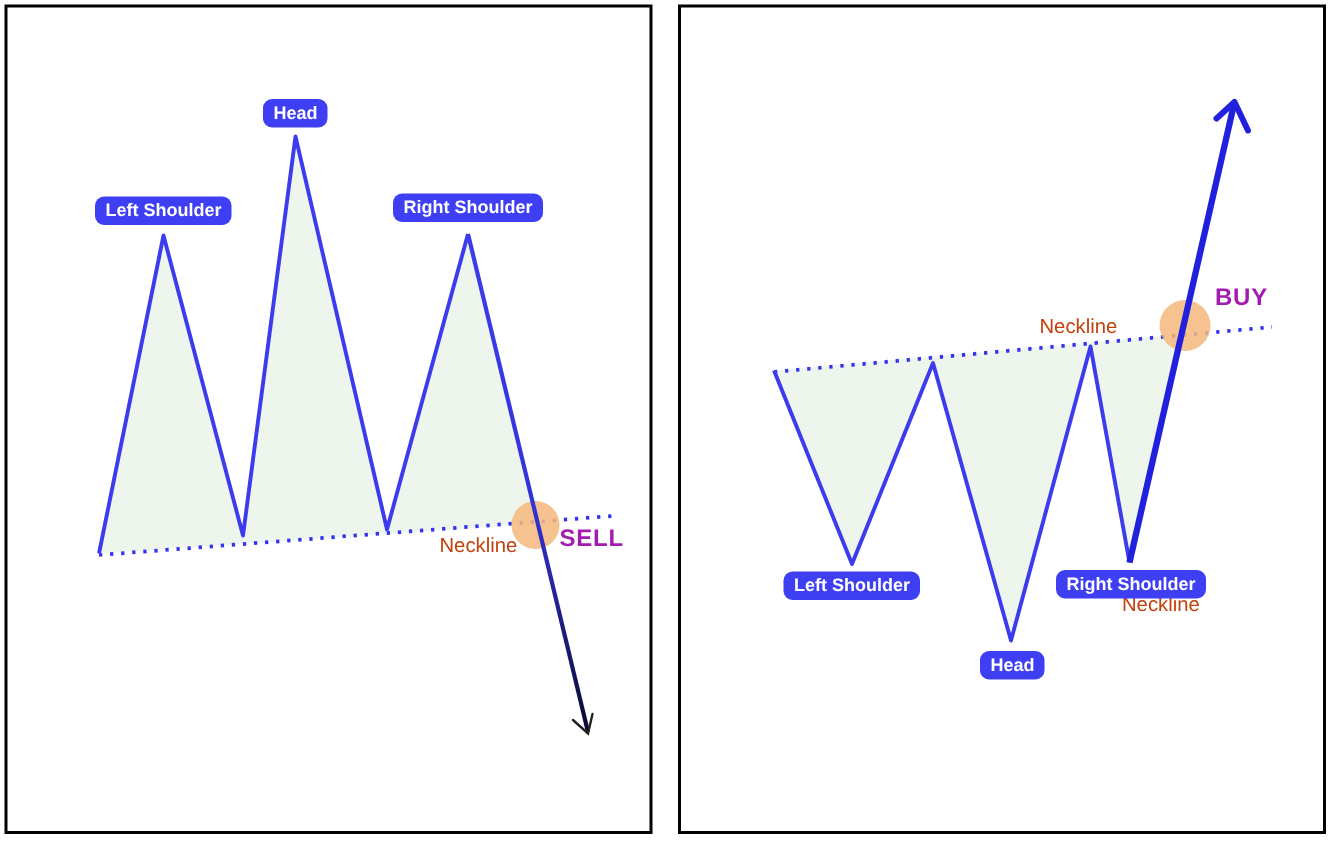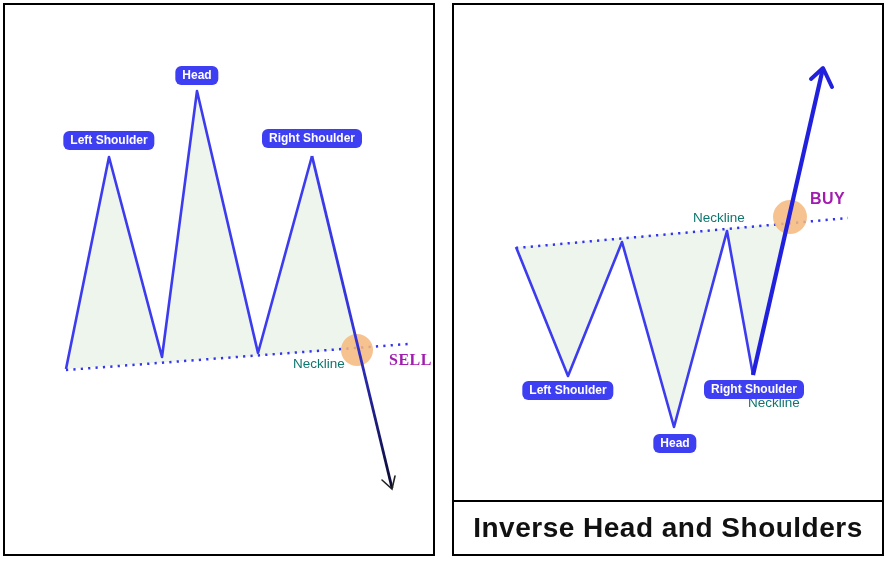--- a/index.html
+++ b/index.html
@@ -53,21 +53,21 @@
     color: #ffffff;
     font-size: 12px;
     font-weight: bold;
     padding: 2px 7px 3px 7px;
     border-radius: 6px;
     white-space: nowrap;
     z-index: 3;
   }
   .neck-text {
     position: absolute;
-    color: #0f766e;
+    color: #c2410c;
     font-size: 13.5px;
     white-space: nowrap;
   }
   .neck-text.behind { z-index: 2; }
   .signal-text {
     position: absolute;
     color: #a21caf;
     font-size: 16px;
     font-weight: bold;
     letter-spacing: 0.5px;
@@ -104,21 +104,21 @@
     <div class="tag" style="left:104px; top:126px;">
       <span>Left Shoulder</span>
     </div>
     <div class="tag" style="left:192px; top:61px;">
       <span>Head</span>
     </div>
     <div class="tag" style="left:307px; top:124px;">
       <span>Right Shoulder</span>
     </div>
     <div class="neck-text" style="left:288px; top:351px;">Neckline</div>
-    <div class="signal-text" style="left:384px; top:346px;font-family:Liberation Serif, serif;">SELL</div>
+    <div class="signal-text" style="left:368px; top:346px;">SELL</div>
   </div>
 </div>
 
 <div class="panel" id="panel-right">
   <div class="chart-area">
     <svg width="428" height="497" viewBox="0 0 428 497">
 
       <path d="M62,242 L114,371 L168,237 L220,422 L273,226 L299,370 L334,218 Z" fill="#edf5ec" stroke="none"></path>
 
       <line x1="62" y1="243" x2="394" y2="213" stroke="#3434f0" stroke-width="2.5" stroke-dasharray="2.2 5.2"></line>
@@ -137,16 +137,13 @@
     </div>
     <div class="tag" style="left:221px; top:429px;">
       <span>Head</span>
     </div>
     <div class="tag" style="left:300px; top:375px;">
       <span>Right Shoulder</span>
     </div>
     <div class="neck-text" style="left:239px; top:205px;">Neckline</div>
     <div class="signal-text" style="left:356px; top:185px;">BUY</div>
   </div>
-  <div class="title-bar">
-    <span>Inverse Head and Shoulders</span>
-  </div>
 </div>
 
 </body></html>

